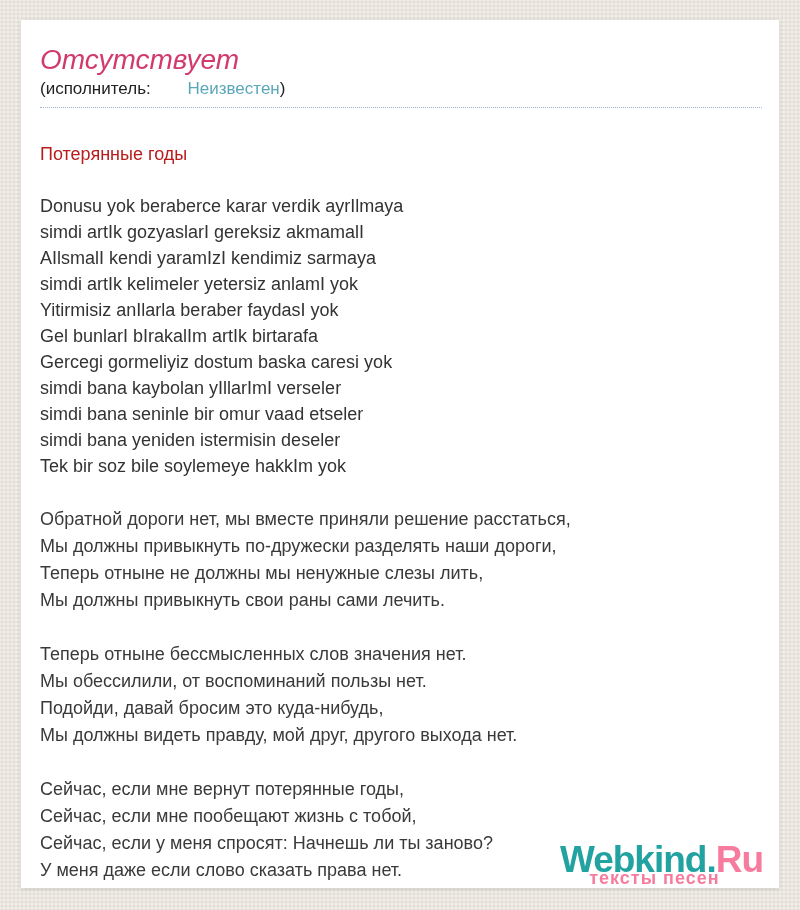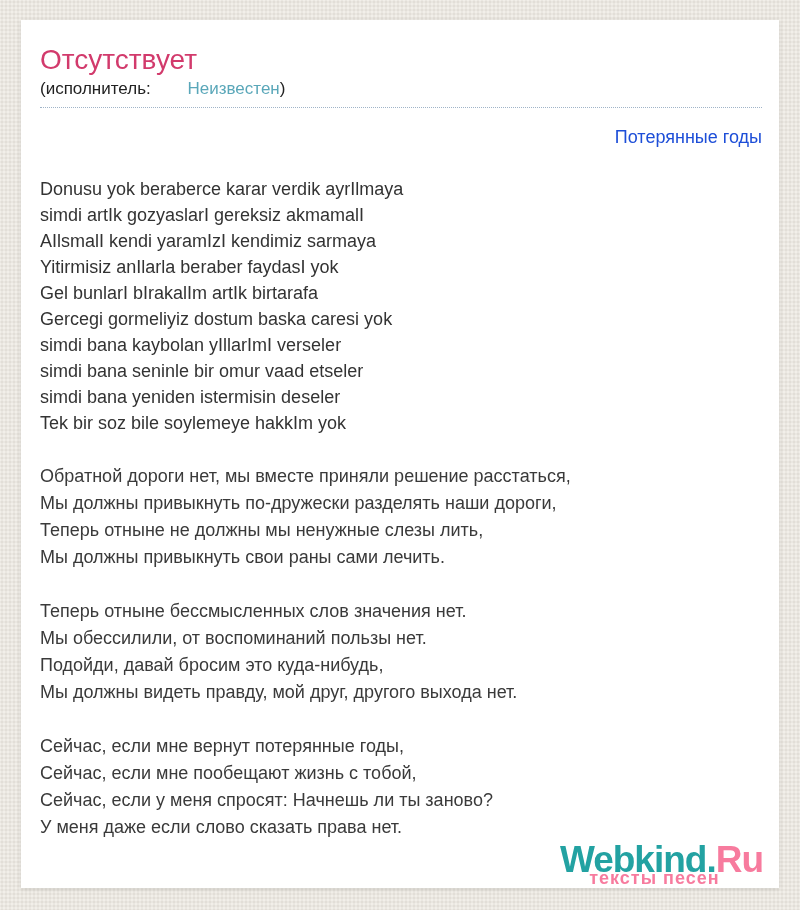--- a/index.html
+++ b/index.html
@@ -21,41 +21,41 @@
     box-shadow: 0 1px 4px rgba(0,0,0,0.14);
     box-sizing: border-box;
     padding: 24px 17px 0 19px;
   }
   h1.page-title {
     margin: 0;
     font-size: 28px;
     line-height: 32px;
     font-weight: normal;
     color: #d23a6c;
+    font-style: italic;
   }
   .artist-line {
     margin-top: 3px;
     font-size: 17px;
     line-height: 20px;
     color: #222222;
     padding-bottom: 8px;
     border-bottom: 1px dotted #a0b4c8;
   }
   .artist-line a {
     color: #5aa7b9;
     text-decoration: none;
     cursor: pointer;
     padding-left: 32px;
   }
   .song-title {
-    margin-top: 16px;
+    margin-top: 33px;
     font-size: 18px;
     line-height: 26px;
-    color: #1d4ed8;
-    text-align: right;
+    color: #b91c1c;
   }
   .stanza { margin: 26px 0 0 0; }
   .stanza .line {
     font-size: 18px;
     line-height: 26px;
     color: #333333;
     white-space: nowrap;
   }
   .stanza.ru { margin-top: 27px; }
   .stanza.ru .line { line-height: 27px; color: #3a3a3a; }
@@ -94,20 +94,21 @@
   <h1 class="page-title">Отсутствует</h1>
 
   <div class="artist-line"><span>(исполнитель: </span><a>Неизвестен</a><span>)</span></div>
 
   <div class="song-title">Потерянные годы</div>
 
   <div class="stanza">
       <div class="line">Donusu yok beraberce karar verdik ayrIlmaya</div>
       <div class="line">simdi artIk gozyaslarI gereksiz akmamalI</div>
       <div class="line">AIlsmalI kendi yaramIzI kendimiz sarmaya</div>
+      <div class="line">simdi artIk kelimeler yetersiz anlamI yok</div>
       <div class="line">Yitirmisiz anIlarla beraber faydasI yok</div>
       <div class="line">Gel bunlarI bIrakalIm artIk birtarafa</div>
       <div class="line">Gercegi gormeliyiz dostum baska caresi yok</div>
       <div class="line">simdi bana kaybolan yIllarImI verseler</div>
       <div class="line">simdi bana seninle bir omur vaad etseler</div>
       <div class="line">simdi bana yeniden istermisin deseler</div>
       <div class="line">Tek bir soz bile soylemeye hakkIm yok</div>
     </div>
 
   <div class="stanza ru">

